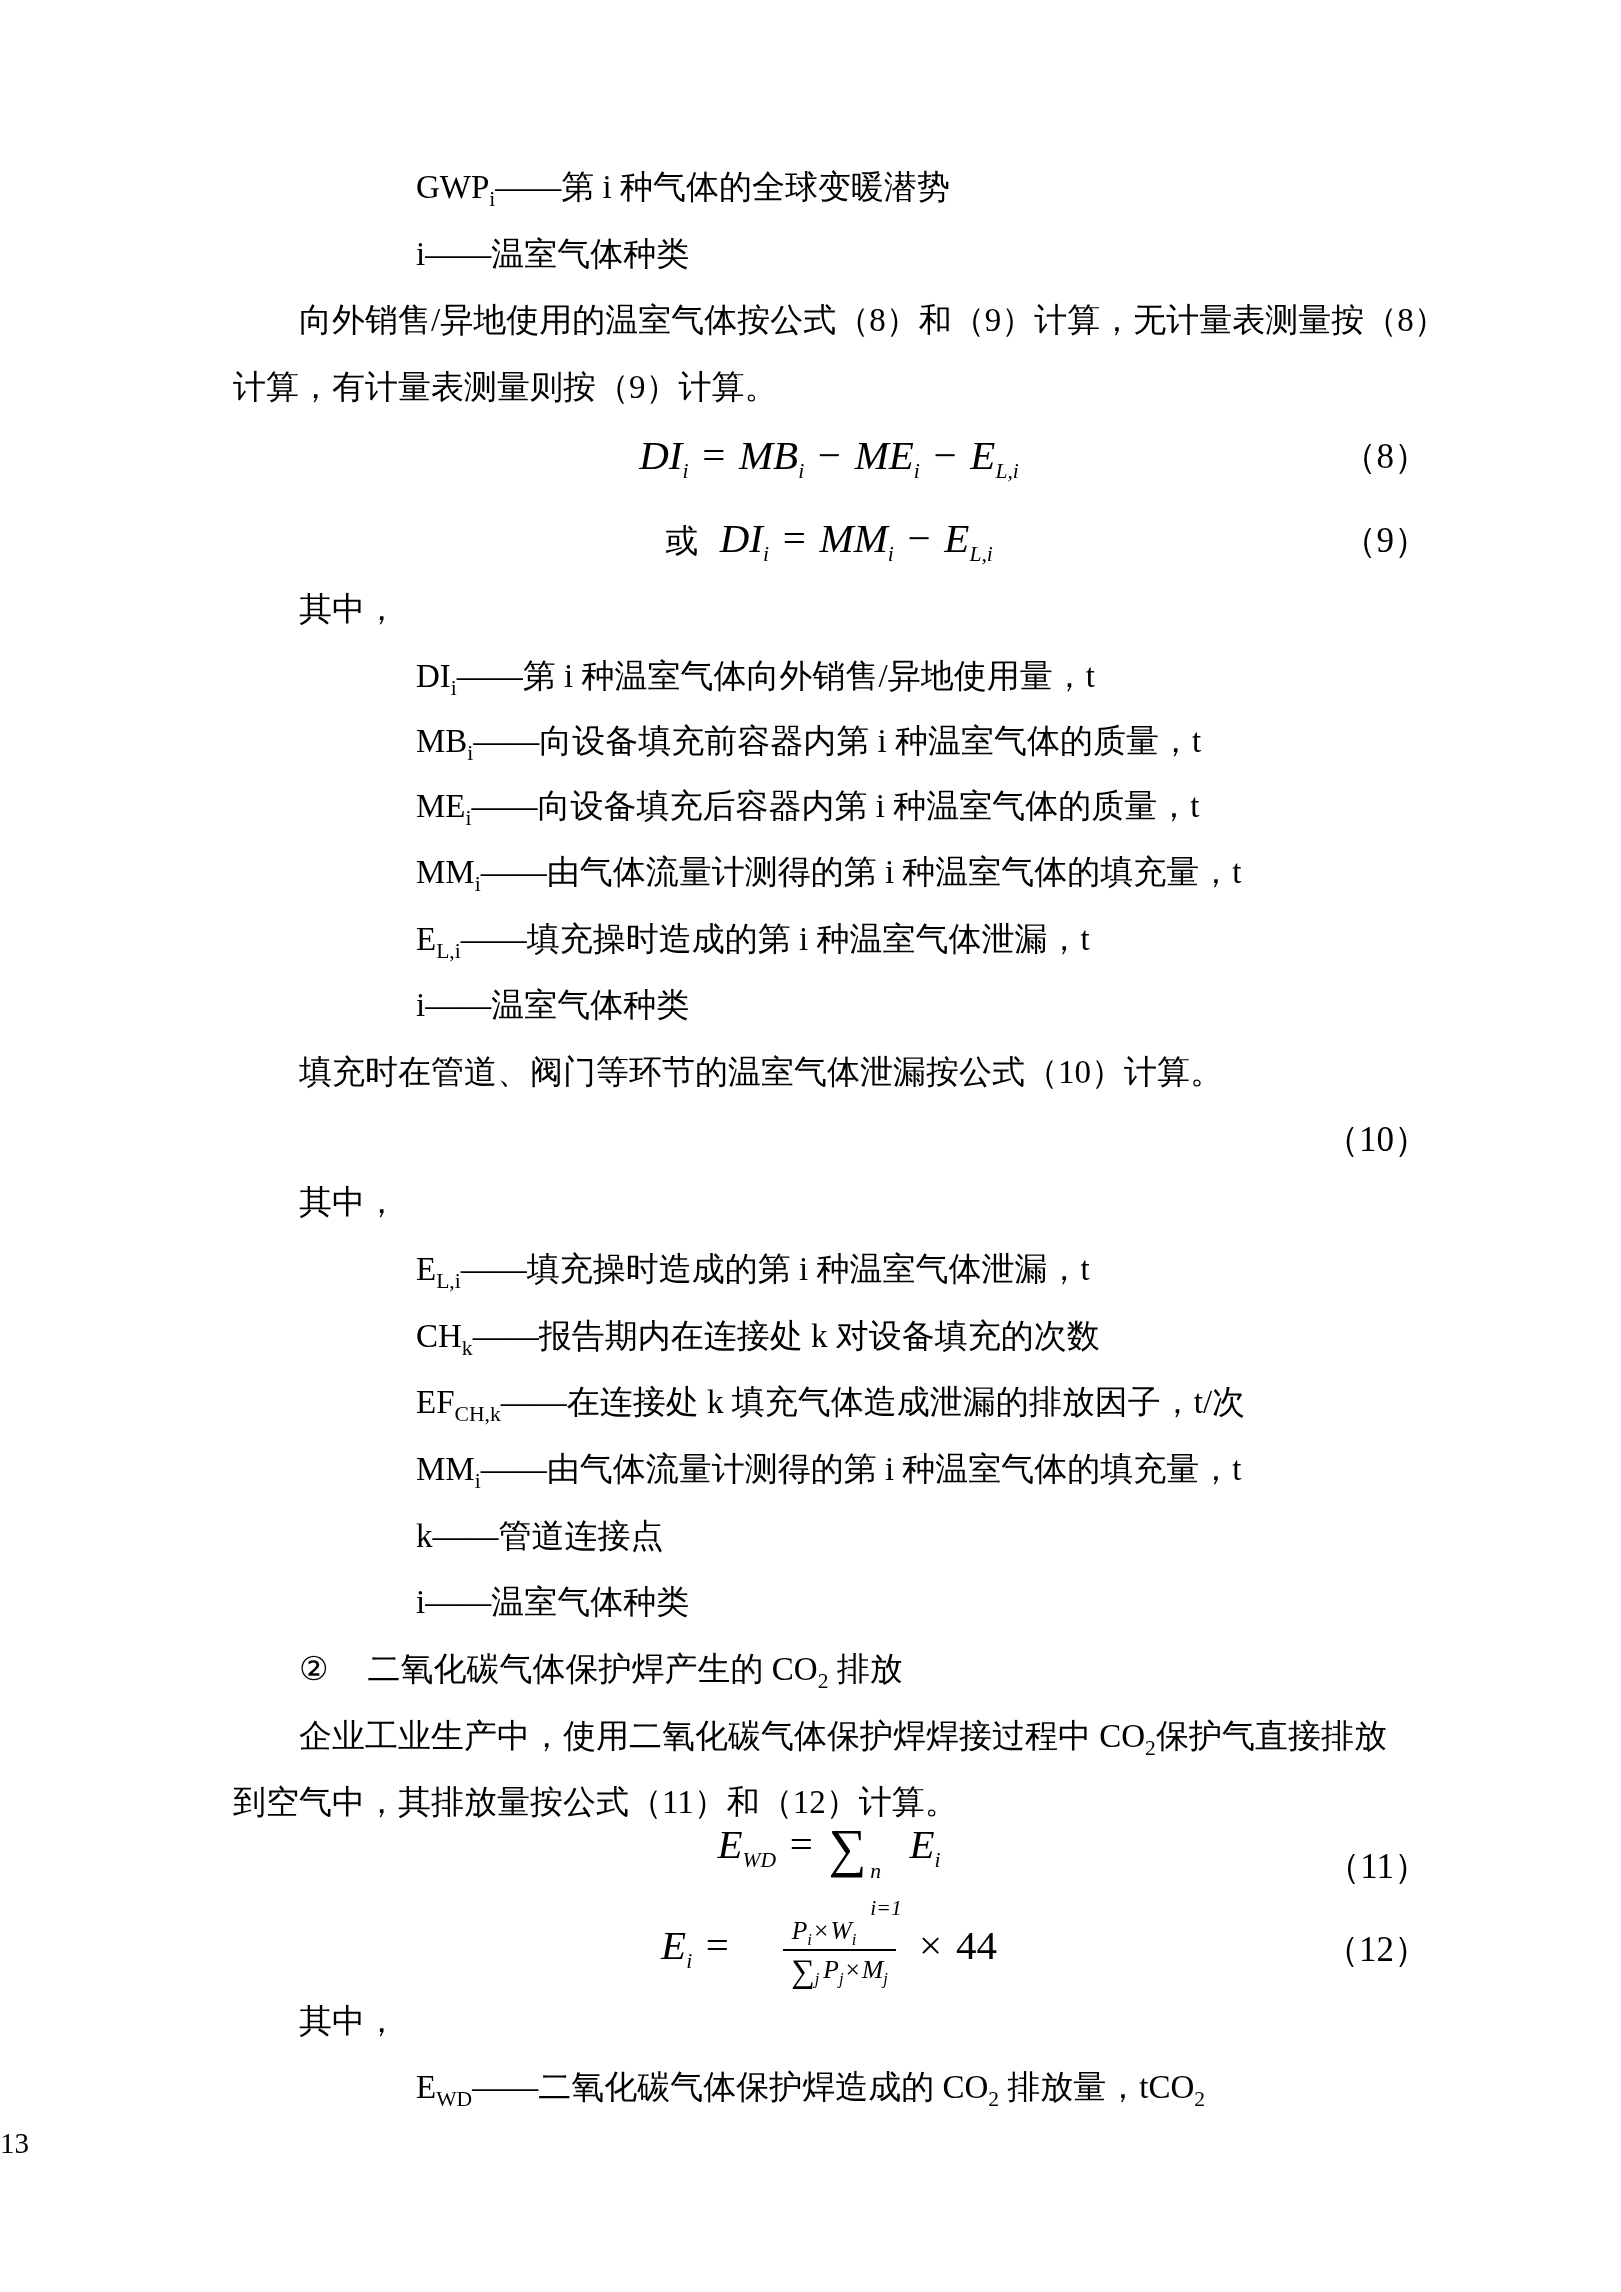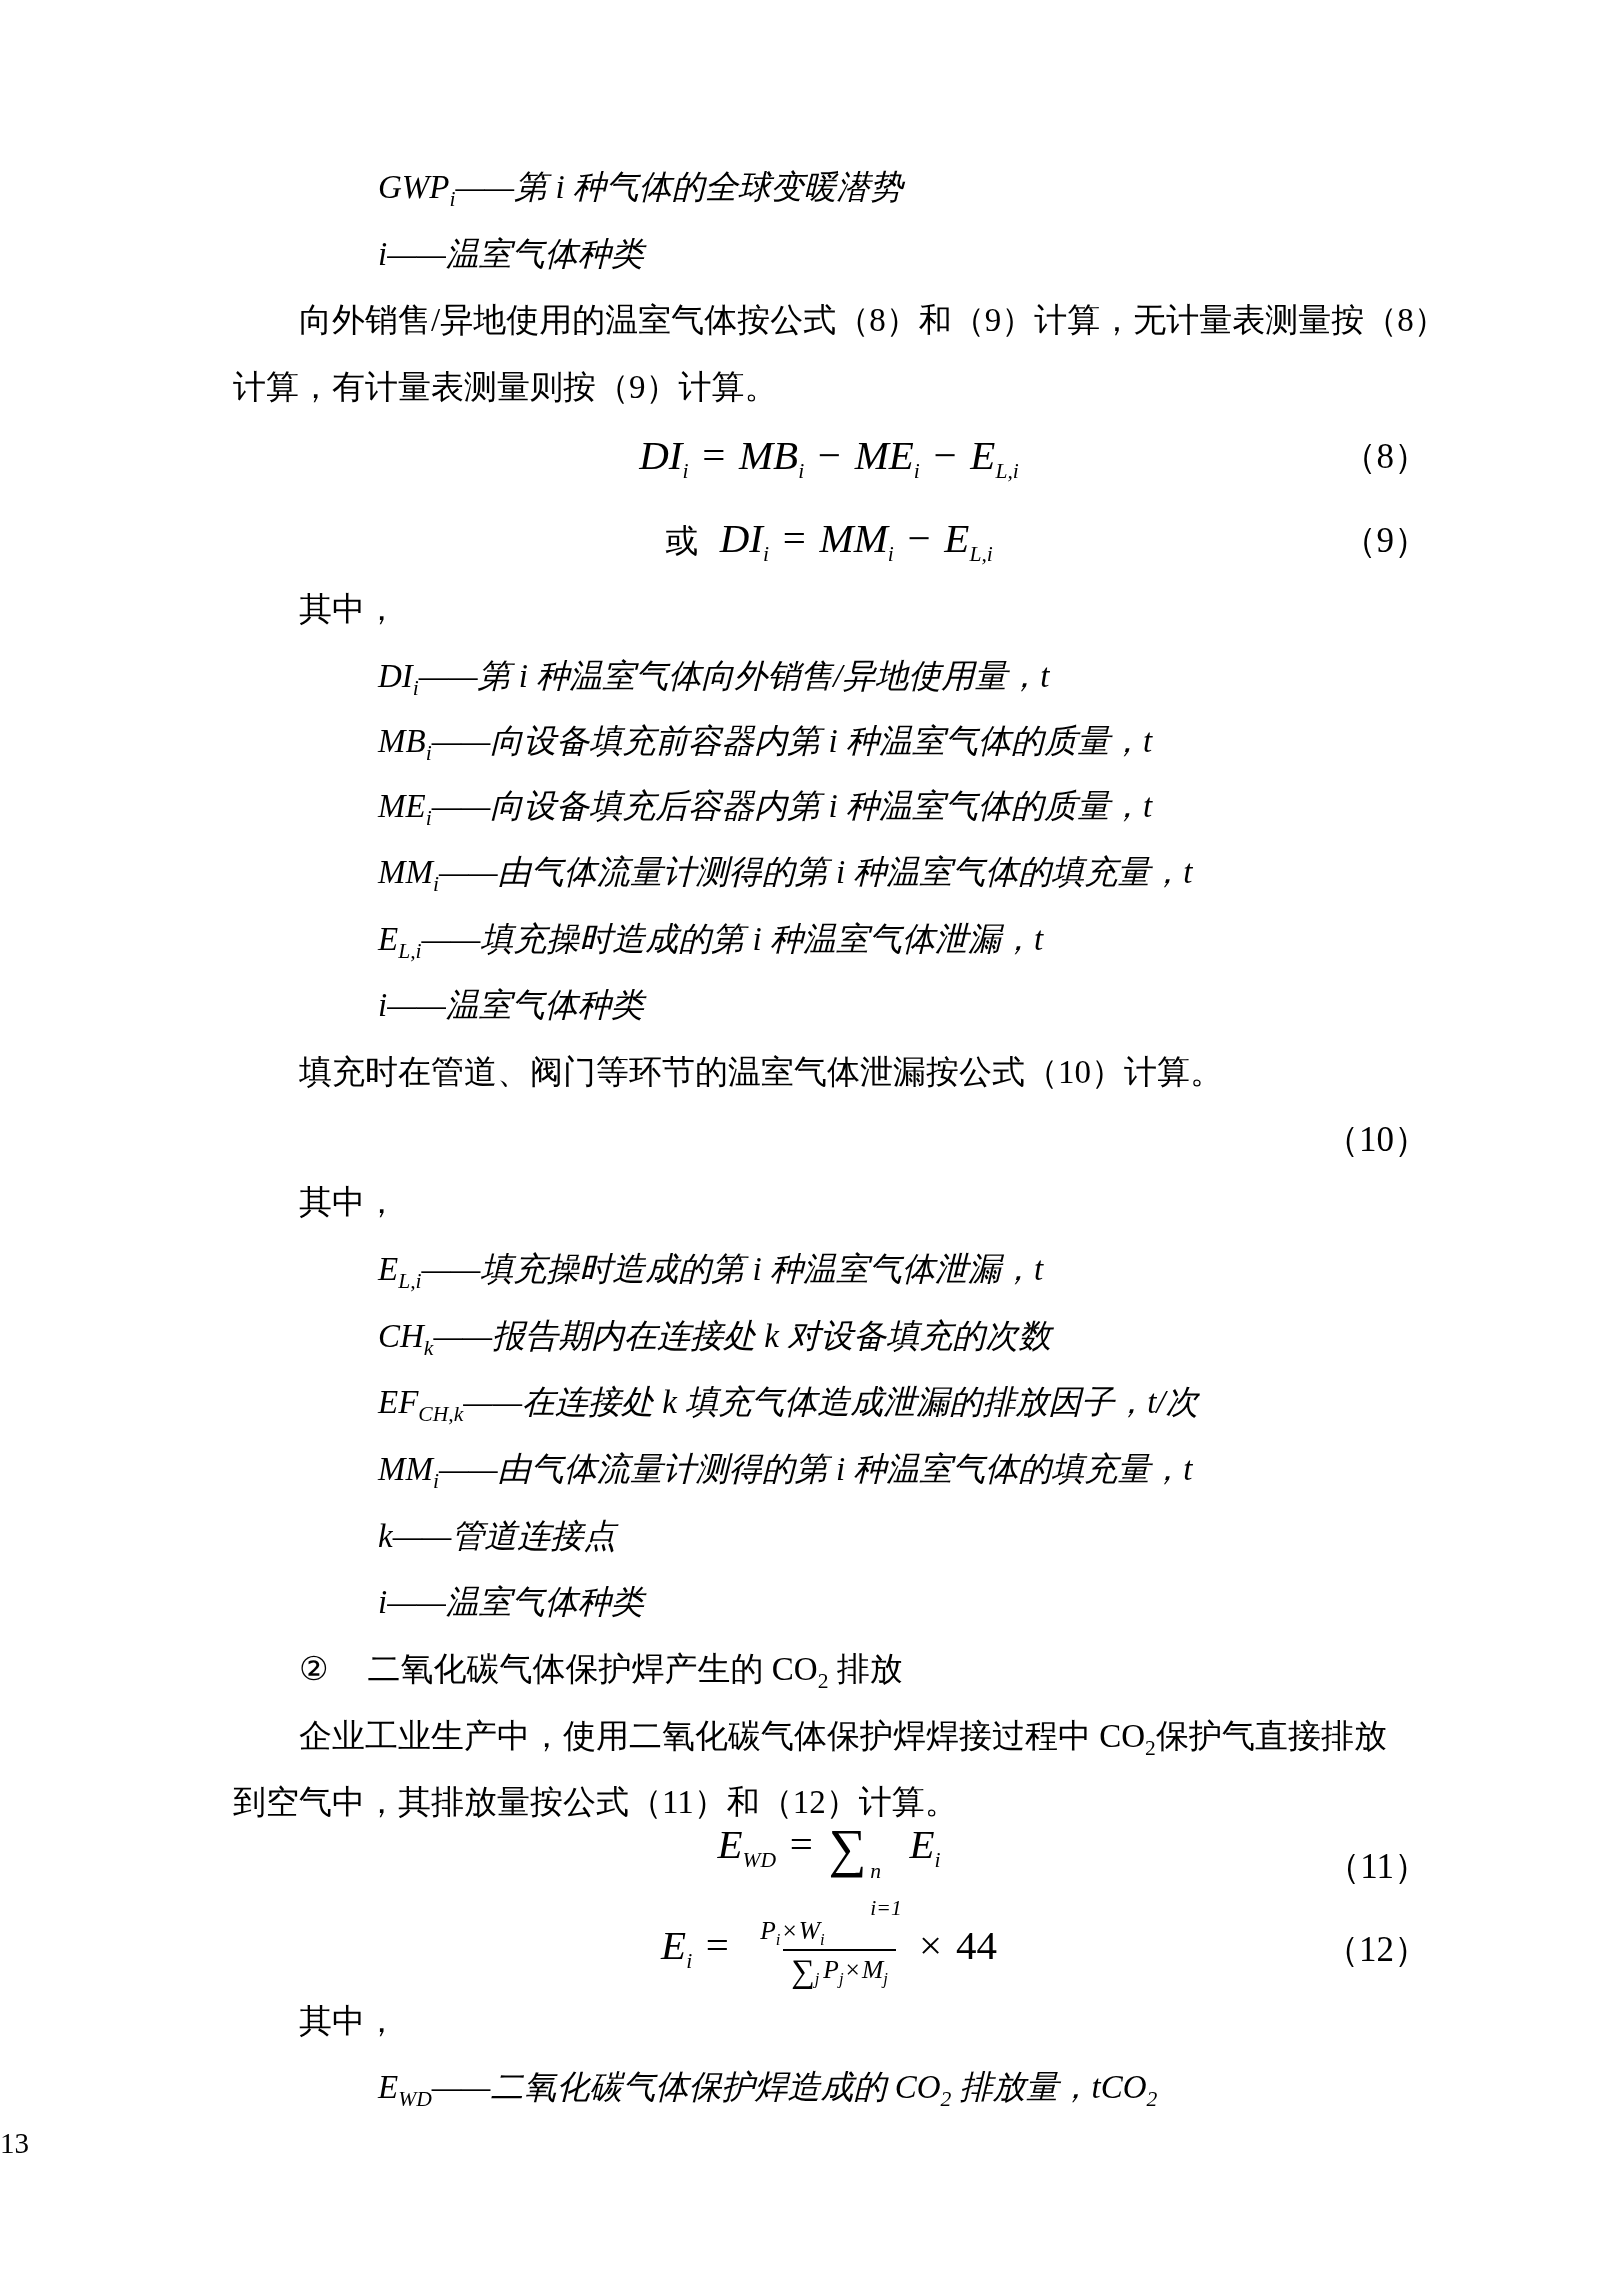--- a/index.html
+++ b/index.html
@@ -13,21 +13,21 @@
     overflow:hidden;
   }
   .ln {
     position:absolute;
     left:233px; right:157px;
     height:67px; line-height:67px;
     font-size:33px;
     white-space:nowrap;
   }
   .ind { left:299px; }
-  .def { left:378px;font-style:italic; }
+  .def { left:416px; }
   .ln sub { font-size:21.6px; line-height:0; }
   .mk { margin-right:39px; }
 
   
   .eq {
     display:flex; justify-content:center; align-items:center;
     padding-right:39px; box-sizing:border-box;
     font-size:41px;
   }
   .eq .fx { white-space:nowrap; }
@@ -45,21 +45,21 @@
     vertical-align:-7.8px; margin:0 2px;
   }
   .limits {
     display:inline-flex; flex-direction:column;
     justify-content:space-between;
     height:59px; vertical-align:-19.6px;
     font-size:21.6px; line-height:1; margin-left:2px; margin-right:7.8px;
   }
   .limits .lim { display:block; }
   .frac {
-    display:inline-flex; flex-direction:column; align-items:flex-start;
+    display:inline-flex; flex-direction:column; align-items:center;
     vertical-align:middle; margin:0 9.8px;
     font-size:25.5px; line-height:1.3;
   }
   .frac sub { font-size:16.7px; line-height:0; }
   .fnum { padding:0 7.8px 2px; }
   .fden { border-top:2.9px solid #000; padding:2px 7.8px 0;margin-left:31px; }
   .bigop2 { font-style:normal; font-size:33px; line-height:0; vertical-align:-3.9px; }
   .fop { margin:0 2px; font-style:normal; }
 
   .pageno {

